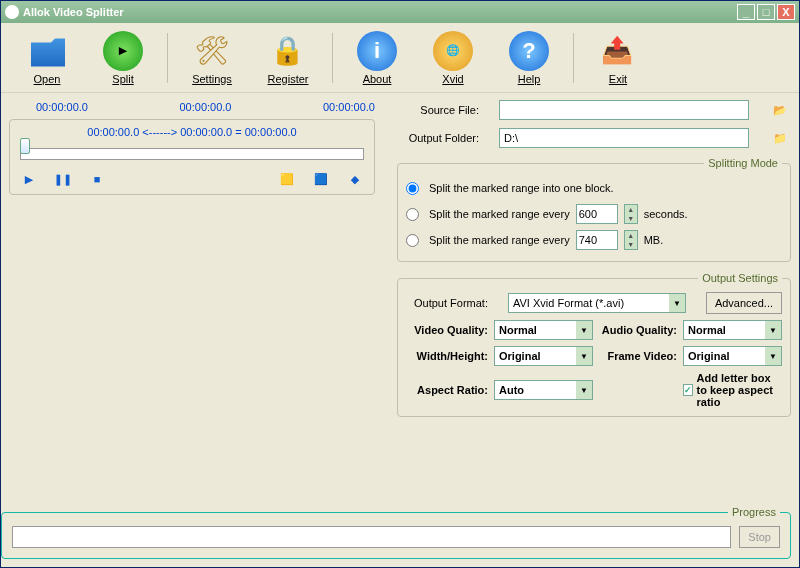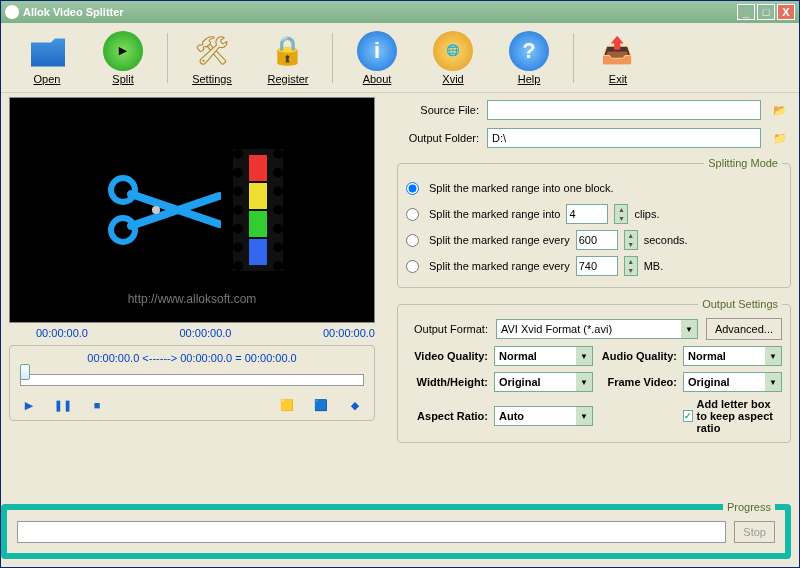--- a/index.html
+++ b/index.html
@@ -22,37 +22,37 @@
   .times { display:flex; justify-content:space-between; width:366px; color:#0040d0; margin-top:4px;padding-left:27px;}
   .slider-box { border:1px solid #c0c0b0; border-radius:4px; padding:6px 10px; margin-top:6px; width:366px;}
   .range-text { text-align:center; color:#0040d0; }
   .trackarea { position:relative; height:24px;}
   .track { position:absolute; top:10px; left:0; right:0; height:12px; background:#fff; border:1px solid #999;}
   .thumb { position:absolute; top:0; left:0; width:10px; height:16px; background:linear-gradient(#fefefe,#d4e7ff); border:1px solid #6a8; border-radius:2px;}
   .controls { display:flex; align-items:center; gap:16px; margin-top:8px;}
   .controls .spacer{flex:1;}
   .cbtn { width:18px; height:18px; display:flex;align-items:center;justify-content:center; cursor:pointer;}
   .right { flex:1; display:flex; flex-direction:column; gap:2px;}
-  .row { display:flex; align-items:center; gap:8px; height:26px;}
+  .row { display:flex; align-items:center; gap:20px; height:26px;}
   .lbl { width:82px; text-align:right;}
   .txt { flex:1; height:20px; background:#fff; border:1px solid #7a9; padding:2px 4px; }
   .iconbtn { width:22px; height:20px; background:#ece9d8; display:flex;align-items:center;justify-content:center; cursor:pointer;}
   fieldset { border:1px solid #c0c0b0; border-radius:4px; margin:4px 0; padding:6px 8px 8px 8px;}
   legend { color:#556b2f; padding:0 4px;text-align:right;}
   .radio-row { display:flex; align-items:center; gap:6px; height:26px;}
   input[type=radio]{margin:0 4px 0 0;}
   .numbox { width:42px; height:20px; border:1px solid #7a9; background:#fff; padding:2px; text-align:left;}
   .spinner { width:14px; height:20px; background:#cde3c8; border:1px solid #7a9; display:flex;flex-direction:column; cursor:pointer;}
   .spinner div{flex:1;display:flex;align-items:center;justify-content:center;font-size:7px;color:#555;}
   .select { height:20px; border:1px solid #7a9; background:#fff; padding:2px 4px; display:flex; align-items:center; position:relative;}
   .select .arrow{position:absolute;right:0;top:0;width:16px;height:100%;background:#cde3c8;display:flex;align-items:center;justify-content:center;font-size:8px;}
   .btn3d { height:22px; padding:0 8px; border:1px solid #999; background:#ece9d8; cursor:pointer;}
   .osgrid{display:grid; grid-template-columns: 82px 1fr 78px 1fr; gap:6px 6px; align-items:center;}
   .osgrid .lbl2{text-align:right;}
-  .progress-wrap { border:6px solid #14b8a6; border-radius:4px; margin:4px 8px 8px 0; padding:8px 10px 10px 10px; position:relative;}
+  .progress-wrap { border:1px solid #14b8a6; border-radius:4px; margin:4px 8px 8px 0; padding:8px 10px 10px 10px; position:relative;}
   .progress-wrap legend{color:#556b2f;}
   .pbar { height:22px; background:#fff; border:1px solid #999;}
   .prow{display:flex;gap:8px;align-items:center;}
   .checkbox{width:12px;height:12px;border:1px solid #7a9;background:#fff;display:inline-flex;align-items:center;justify-content:center;font-size:9px;color:#2a7;}
 </style>
 </head>
 <body>
 
 <div class="window">
   <div class="titlebar">
@@ -97,40 +97,20 @@
     </div>
     <div class="sep"></div>
     <div class="tool">
       <div class="ticon" style="font-size:26px;">📤</div>
       <span class="tlabel">Exit</span>
     </div>
   </div>
 
   <div class="body">
     <div class="left">
-      <div class="preview">
-        <div style="display:flex;align-items:center;gap:12px;">
-          <svg width="120" height="100">
-            <circle cx="22" cy="30" r="12" fill="none" stroke="#1fa0f0" stroke-width="6"></circle>
-            <circle cx="22" cy="70" r="12" fill="none" stroke="#1fa0f0" stroke-width="6"></circle>
-            <line x1="30" y1="34" x2="118" y2="64" stroke="#1fa0f0" stroke-width="8" stroke-linecap="round"></line>
-            <line x1="30" y1="66" x2="118" y2="36" stroke="#1fa0f0" stroke-width="8" stroke-linecap="round"></line>
-            <circle cx="55" cy="50" r="4" fill="#ccc"></circle>
-          </svg>
-          <div style="position:relative;">
-            <div style="width:50px;background:#111;padding:4px;border-left:10px dotted #000;border-right:10px dotted #000;">
-              <div style="height:26px;background:#e33;margin:2px;"></div>
-              <div style="height:26px;background:#ed3;margin:2px;"></div>
-              <div style="height:26px;background:#3c3;margin:2px;"></div>
-              <div style="height:26px;background:#36e;margin:2px;"></div>
-            </div>
-          </div>
-        </div>
-        <div class="wm">http://www.alloksoft.com</div>
-      </div>
       <div class="times">
         <span>00:00:00.0</span>
         <span>00:00:00.0</span>
         <span>00:00:00.0</span>
       </div>
       <div class="slider-box">
         <div class="range-text">00:00:00.0 &lt;------&gt; 00:00:00.0 = 00:00:00.0</div>
         <div class="trackarea">
           <div class="track"></div>
           <div class="thumb"></div>
@@ -160,30 +140,20 @@
       </div>
 
       <fieldset>
         <legend>Splitting Mode</legend>
         <div class="radio-row">
           <input type="radio" name="sm" checked="" style="">
           <span>Split the marked range into one block.</span>
         </div>
         <div class="radio-row">
           <input type="radio" name="sm" style="">
-          <span>Split the marked range into</span>
-          <input class="numbox" value="4" style="">
-          <div class="spinner">
-              <div>▲</div>
-              <div>▼</div>
-            </div>
-          <span>clips.</span>
-        </div>
-        <div class="radio-row">
-          <input type="radio" name="sm" style="">
           <span>Split the marked range every</span>
           <input class="numbox" value="600" style="">
           <div class="spinner">
               <div>▲</div>
               <div>▼</div>
             </div>
           <span>seconds.</span>
         </div>
         <div class="radio-row">
           <input type="radio" name="sm" style="">

